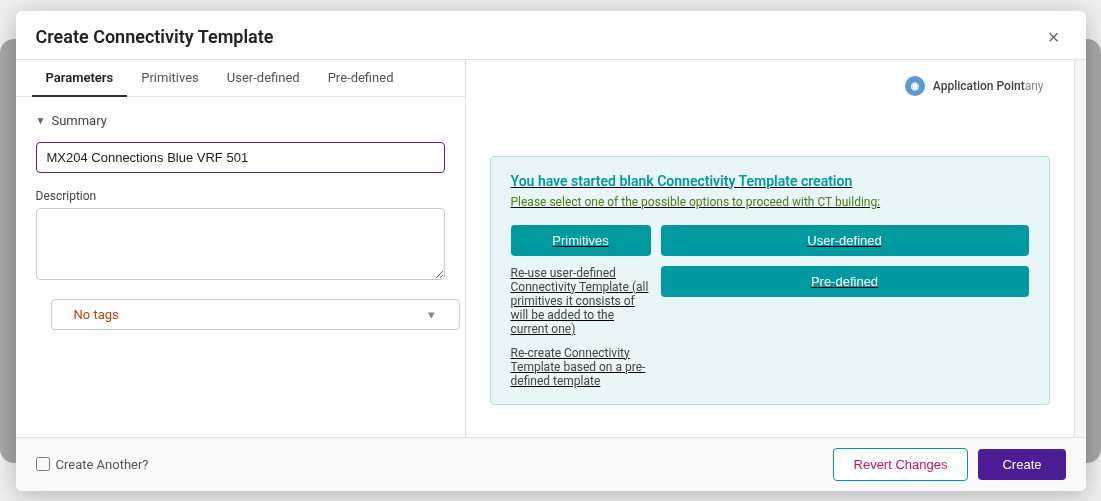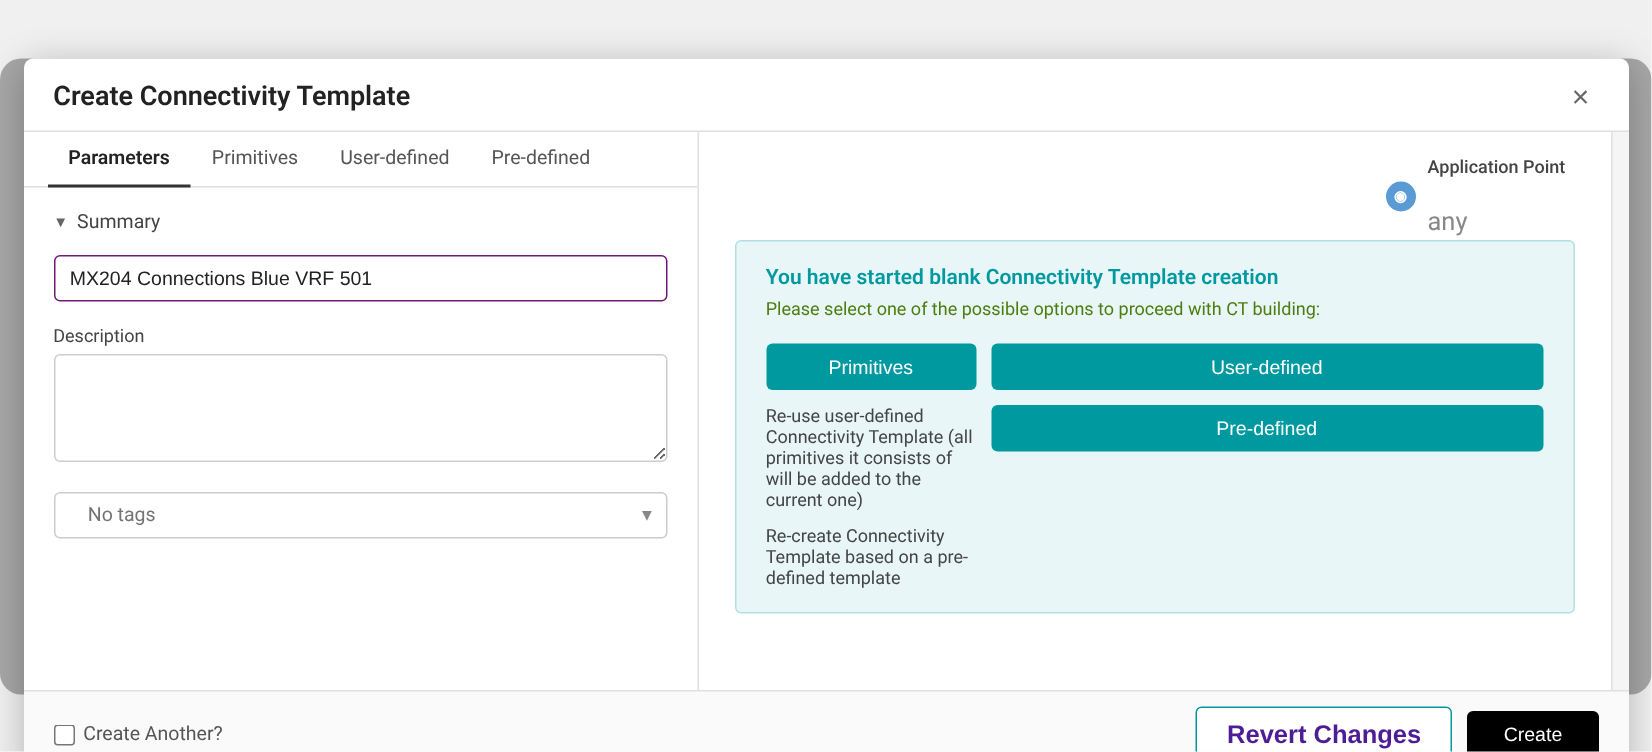--- a/index.html
+++ b/index.html
@@ -9,21 +9,21 @@
       background: #f0f0f0;
       display: flex;
       align-items: center;
       justify-content: center;
       min-height: 100vh;
     }
     .modal-overlay {
       width: 1101px;
       height: 424px;
       display: flex;
-      align-items: flex-start;
+      align-items: center;
       justify-content: center;
       background: rgba(0,0,0,0.3);
       border-radius: 14px;
     }
     .modal {
       width: 1070px;
       height: 480px;
       background: #fff;
       border-radius: 6px;
       box-shadow: 0 4px 24px rgba(0,0,0,0.25);
@@ -132,29 +132,30 @@
       outline: none;
       resize: vertical;
       height: 72px;
     }
     .tags-select {
       width: 100%;
       padding: 7px 22px;
       border: 1px solid #ccc;
       border-radius: 4px;
       font-size: 13px;
-      color: #737373;
+      color: #c2410c;
       background: #fff;
       appearance: none;
       cursor: pointer;
       outline: none;
       display: flex;
       align-items: center;
       justify-content: space-between;
       position: relative;
+      margin-left: 15px;
     }
     .tags-wrapper {
       position: relative;
     }
     .tags-wrapper::after {
       content: '▾';
       position: absolute;
       right: 10px;
       top: 50%;
       transform: translateY(-50%);
@@ -184,38 +185,37 @@
       background: #5b9bd5;
       display: flex;
       align-items: center;
       justify-content: center;
       color: white;
       font-size: 10px;
       font-weight: bold;
     }
     .app-point-info {
       display: flex;
-      flex-direction: column;
-      gap: 20px;
     }
     .app-point-label {
       font-size: 12px;
       color: #444;
       font-weight: 500;
     }
     .app-point-value {
-      font-size: 17px;
+      font-size: 12px;
       color: #888;
     }
     .info-box {
       background: #e8f6f7;
       border: 1px solid #b2dfe3;
       border-radius: 4px;
       padding: 16px 20px;
-      margin-top: 52px;
+      margin-top: 76px;
+      text-decoration: underline;
     }
     .info-box-title {
       font-size: 14px;
       font-weight: 600;
       color: #0099a0;
       margin-bottom: 6px;
     }
     .info-box-subtitle {
       font-size: 12px;
       color: #4d7c0f;
@@ -271,30 +271,30 @@
     }
     .footer-checkbox-label {
       font-size: 13px;
       color: #555;
     }
     .btn-revert {
       padding: 8px 20px;
       border: 1px solid #0099a0;
       border-radius: 4px;
       background: #fff;
-      color: #4c1d95;
-      font-size: 17px;
-      cursor: pointer;
-      font-weight: 700;
+      color: #be185d;
+      font-size: 13px;
+      cursor: pointer;
+      font-weight: 400;
     }
     .btn-create {
       padding: 8px 24px;
       border: none;
       border-radius: 4px;
-      background: #000000;
+      background: #4c1d95;
       color: #fff;
       font-size: 13px;
       cursor: pointer;
       font-weight: 500;
     }
   </style>
 </head>
 <body>
 
 <div class="modal-overlay">

